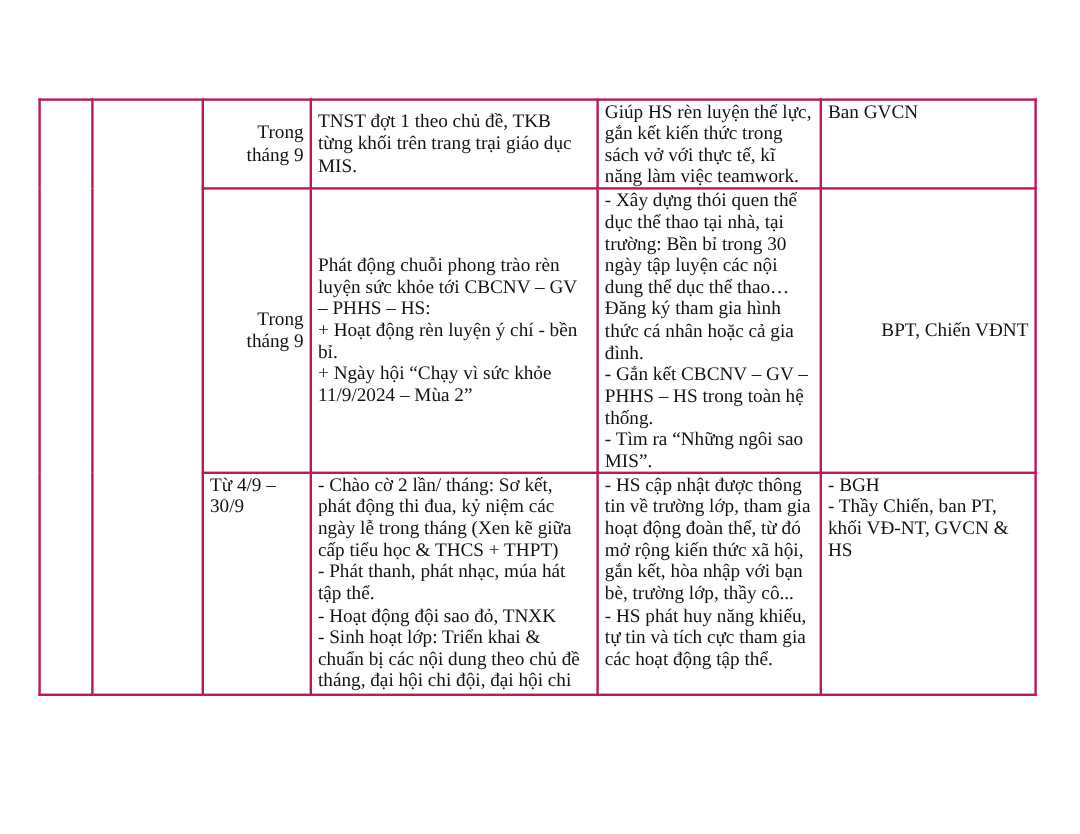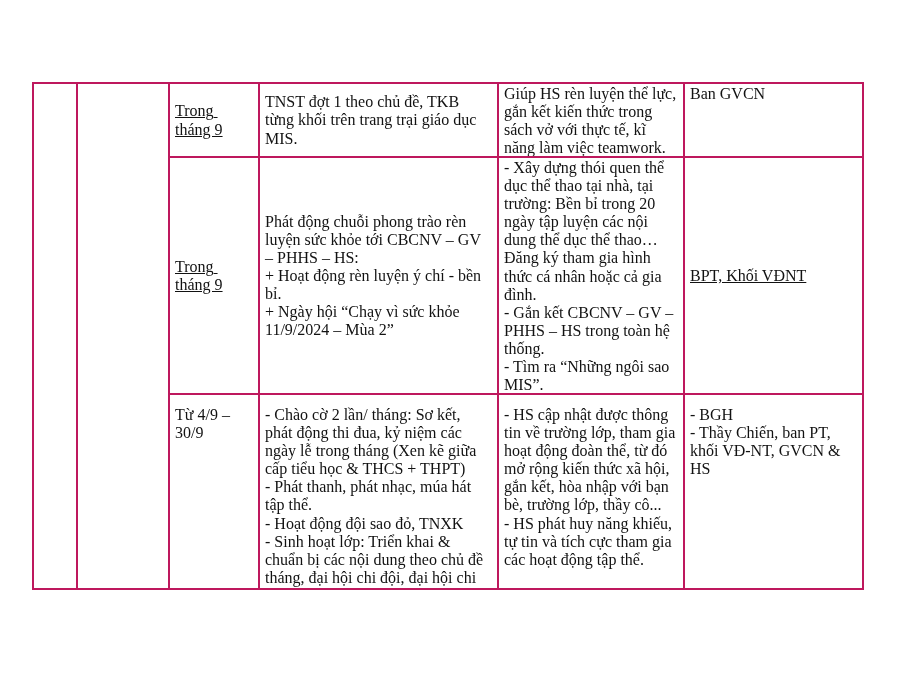--- a/index.html
+++ b/index.html
@@ -34,24 +34,24 @@
     display: flex;
     flex-direction: column;
     justify-content: flex-start;
     white-space: pre-wrap;
     word-wrap: break-word;
     font-size: 16px;
     line-height: 18.1px;
   }
   .h-r1 { height: 72px; }
   .h-r2 { height: 235px; }
-  .h-r3 { height: 183px; margin-top: 10px; }
+  .h-r3 { height: 183px; }
   .h-full { height: 493px; }
   .vmid { justify-content: center; }
-  .hctr { text-align: left; text-decoration: underline; }
+  .hctr { text-align: right; }
 </style>
 </head>
 <body>
 
 <div class="page">
   <table class="doc">
     <colgroup>
       <col style="width:44px">
       <col style="width:92px">
       <col style="width:90px">
@@ -83,26 +83,26 @@
       <tr>
         <td>
           <div class="cb h-r2 vmid hctr">Trong tháng 9</div>
         </td>
         <td>
           <div class="cb h-r2 vmid">Phát động chuỗi phong trào rèn luyện sức khỏe tới CBCNV – GV – PHHS – HS:
 + Hoạt động rèn luyện ý chí - bền bỉ.
 + Ngày hội “Chạy vì sức khỏe 11/9/2024 – Mùa 2”</div>
         </td>
         <td>
-          <div class="cb h-r2">- Xây dựng thói quen thể dục thể thao tại nhà, tại trường: Bền bỉ trong 20 ngày tập luyện các nội dung thể dục thể thao…Đăng ký tham gia hình thức cá nhân hoặc cả gia đình.
+          <div class="cb h-r2">- Xây dựng thói quen thể dục thể thao tại nhà, tại trường: Bền bỉ trong 30 ngày tập luyện các nội dung thể dục thể thao…Đăng ký tham gia hình thức cá nhân hoặc cả gia đình.
 - Gắn kết CBCNV – GV – PHHS – HS trong toàn hệ thống.
 - Tìm ra “Những ngôi sao MIS”.</div>
         </td>
         <td>
-          <div class="cb h-r2 vmid hctr">BPT, Khối VĐNT</div>
+          <div class="cb h-r2 vmid hctr">BPT, Chiến VĐNT</div>
         </td>
       </tr>
       <tr>
         <td>
           <div class="cb h-r3">Từ 4/9 – 30/9</div>
         </td>
         <td>
           <div class="cb h-r3">- Chào cờ 2 lần/ tháng: Sơ kết, phát động thi đua, kỷ niệm các ngày lễ trong tháng (Xen kẽ giữa cấp tiểu học &amp; THCS + THPT)
 - Phát thanh, phát nhạc, múa hát tập thể.
 - Hoạt động đội sao đỏ, TNXK

